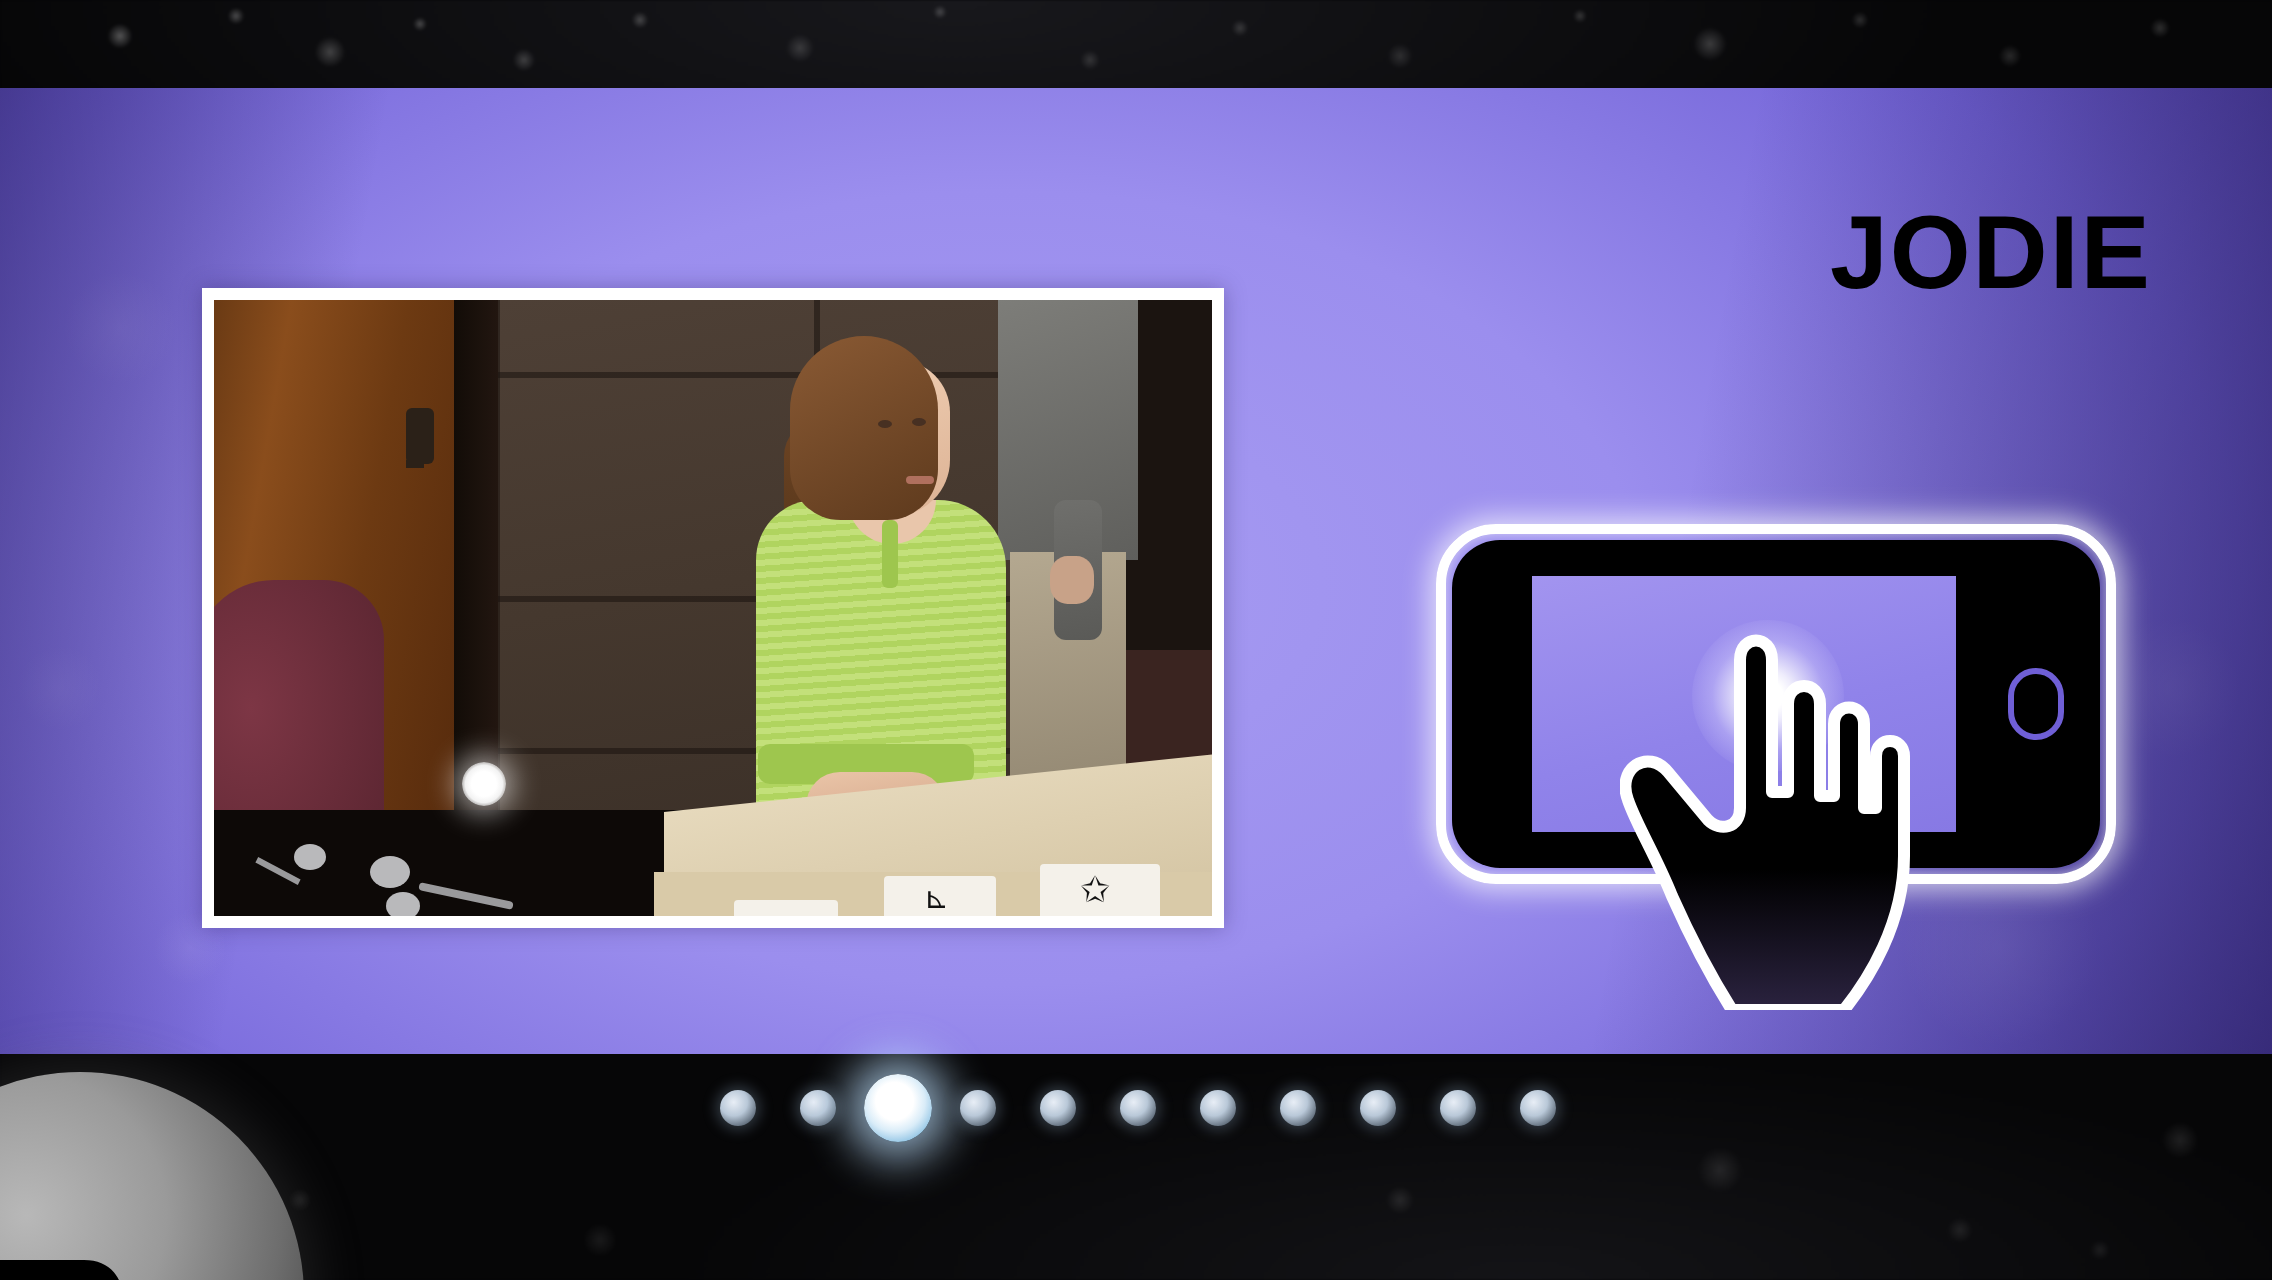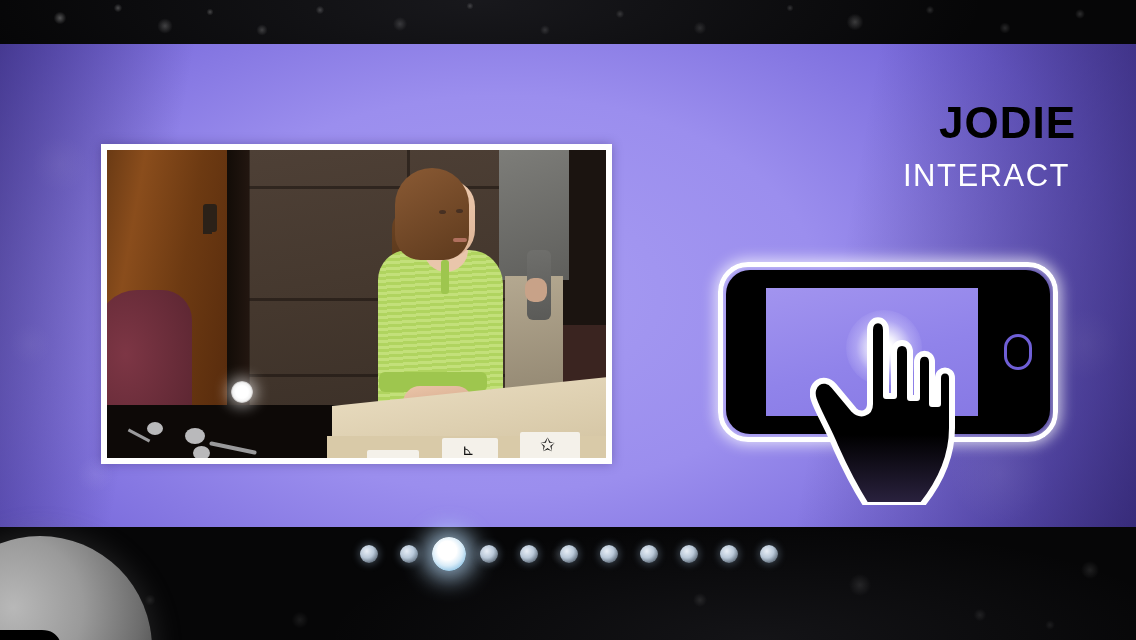--- a/index.html
+++ b/index.html
@@ -49,21 +49,21 @@
       radial-gradient(circle 40px at 60px 120px, rgba(200,190,255,.14), rgba(0,0,0,0) 70%),
       radial-gradient(circle 30px at 30px 300px, rgba(200,190,255,.12), rgba(0,0,0,0) 70%),
       radial-gradient(circle 26px at 95px 430px, rgba(200,190,255,.13), rgba(0,0,0,0) 70%),
       radial-gradient(ellipse 1000px 620px at 500px 250px, #a79cf2 0%, #9b8eee 32%, #7364d8 62%, #4e3fa4 85%, #2e2468 100%);
   }
   .panel-vignette{position:absolute;inset:0;
     background:linear-gradient(100deg, rgba(35,25,90,.55) 0%, rgba(35,25,90,0) 16%, rgba(35,25,90,0) 72%, rgba(30,20,80,.62) 100%);}
 
   
   .title-block{position:absolute;right:60px;top:56px;text-align:right;width:420px;}
-  .game-title{font-size:44px;font-weight:bold;color:#000;letter-spacing:1px;line-height:1.05;margin:0;}
+  .game-title{font-size:52px;font-weight:bold;color:#000;letter-spacing:1px;line-height:1.05;margin:0;}
   .game-subtitle{font-size:31px;color:#fff;letter-spacing:1.5px;margin:14px 6px 0 0;line-height:1;}
 
   
   .photo-frame{position:absolute;left:101px;top:100px;width:511px;height:320px;
     background:#fff;box-shadow:0 0 10px rgba(40,25,90,.35);}
   .photo{position:absolute;left:6px;top:6px;width:499px;height:308px;overflow:hidden;background:#1b1410;}
 
   .ph-wallpanel{position:absolute;left:140px;top:0;width:300px;height:270px;
     background:linear-gradient(170deg,#4e4036 0%,#45382e 50%,#3a2f27 100%);}
   .ph-wall-seam{position:absolute;background:rgba(25,19,15,.55);}
@@ -151,21 +151,20 @@
 
 <div id="stage">
 
   <div class="starfield"></div>
 
   <div class="panel">
     <div class="panel-vignette"></div>
 
     <div class="title-block">
       <div class="game-title">JODIE</div>
-      <div class="game-subtitle">INTERACT</div>
     </div>
 
     <div class="photo-frame">
       <div class="photo">
         <div class="ph-wallpanel"></div>
         <div class="ph-wall-seam" style="left:140px;top:0;width:3px;height:270px;"></div>
         <div class="ph-wall-seam" style="left:300px;top:0;width:3px;height:270px;"></div>
         <div class="ph-wall-seam" style="left:140px;top:36px;width:300px;height:3px;"></div>
         <div class="ph-wall-seam" style="left:140px;top:148px;width:300px;height:3px;"></div>
         <div class="ph-wall-seam" style="left:140px;top:224px;width:300px;height:3px;"></div>

